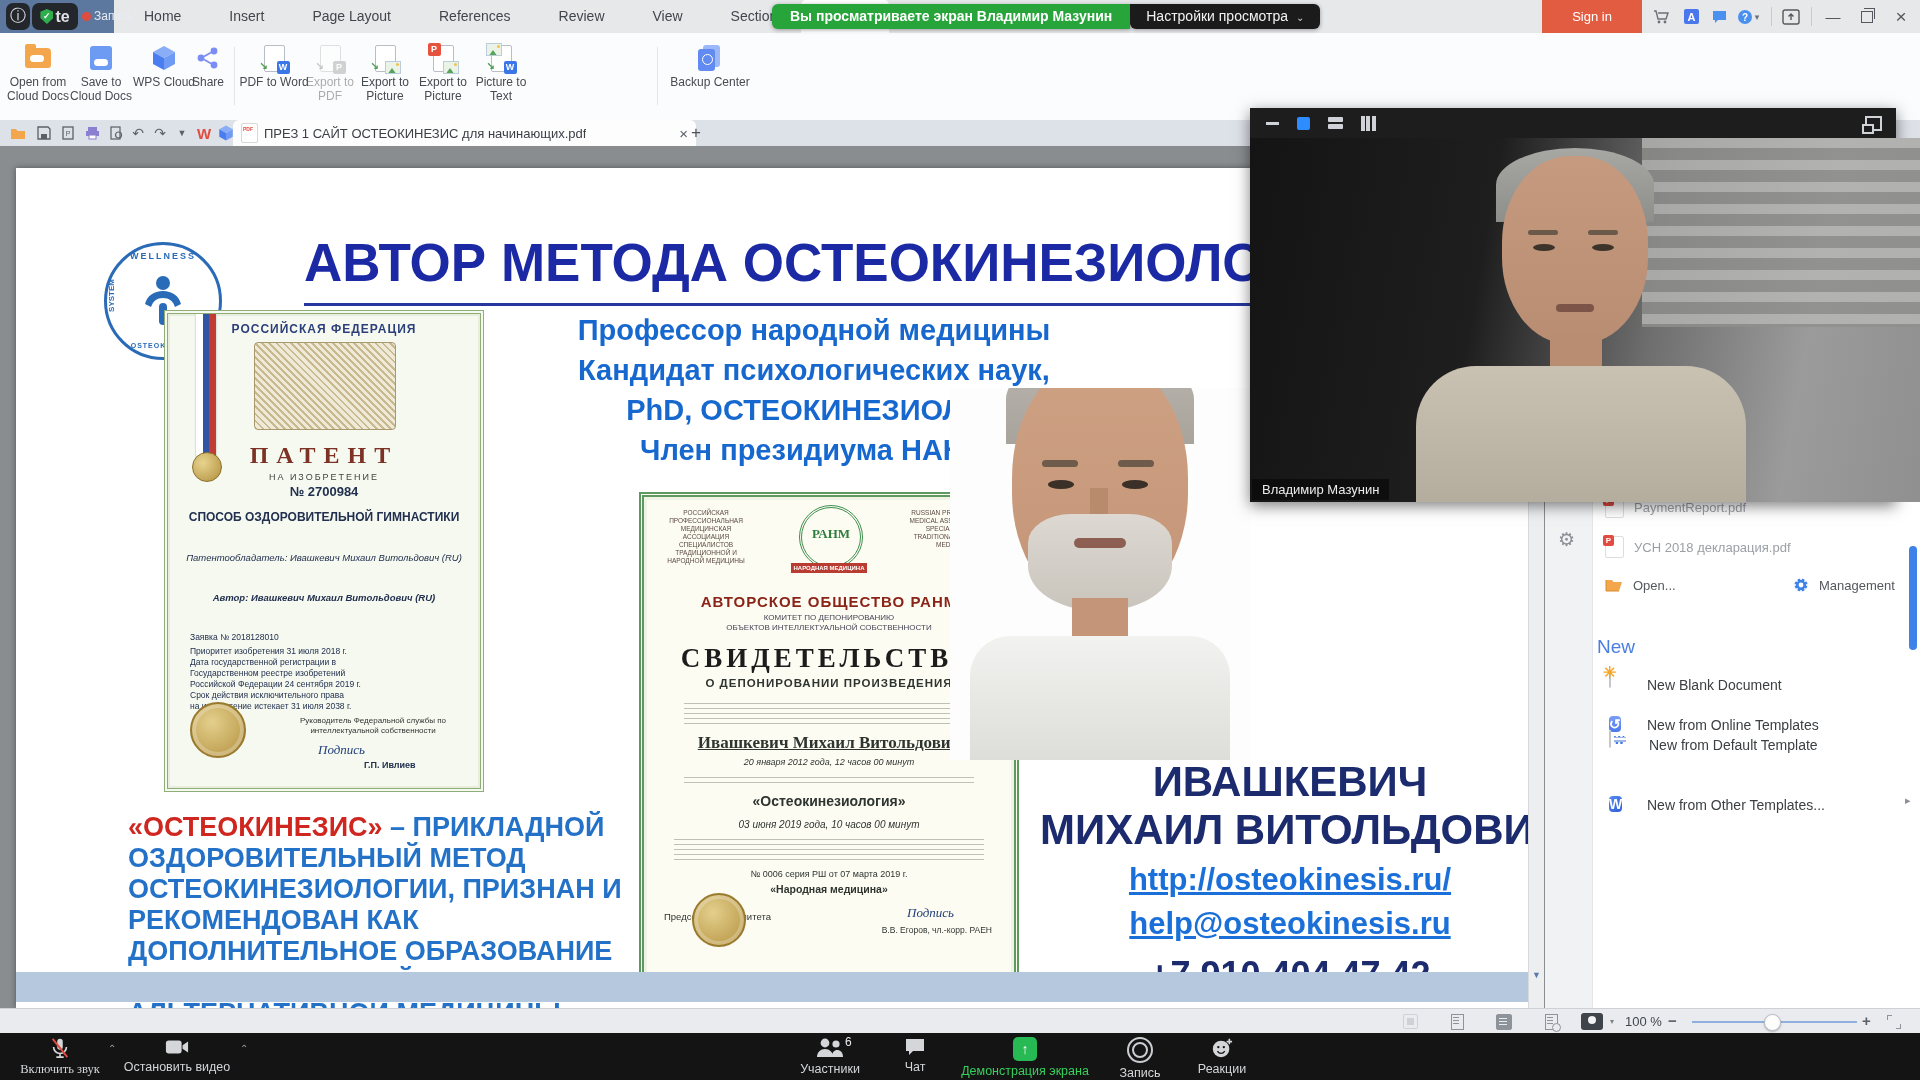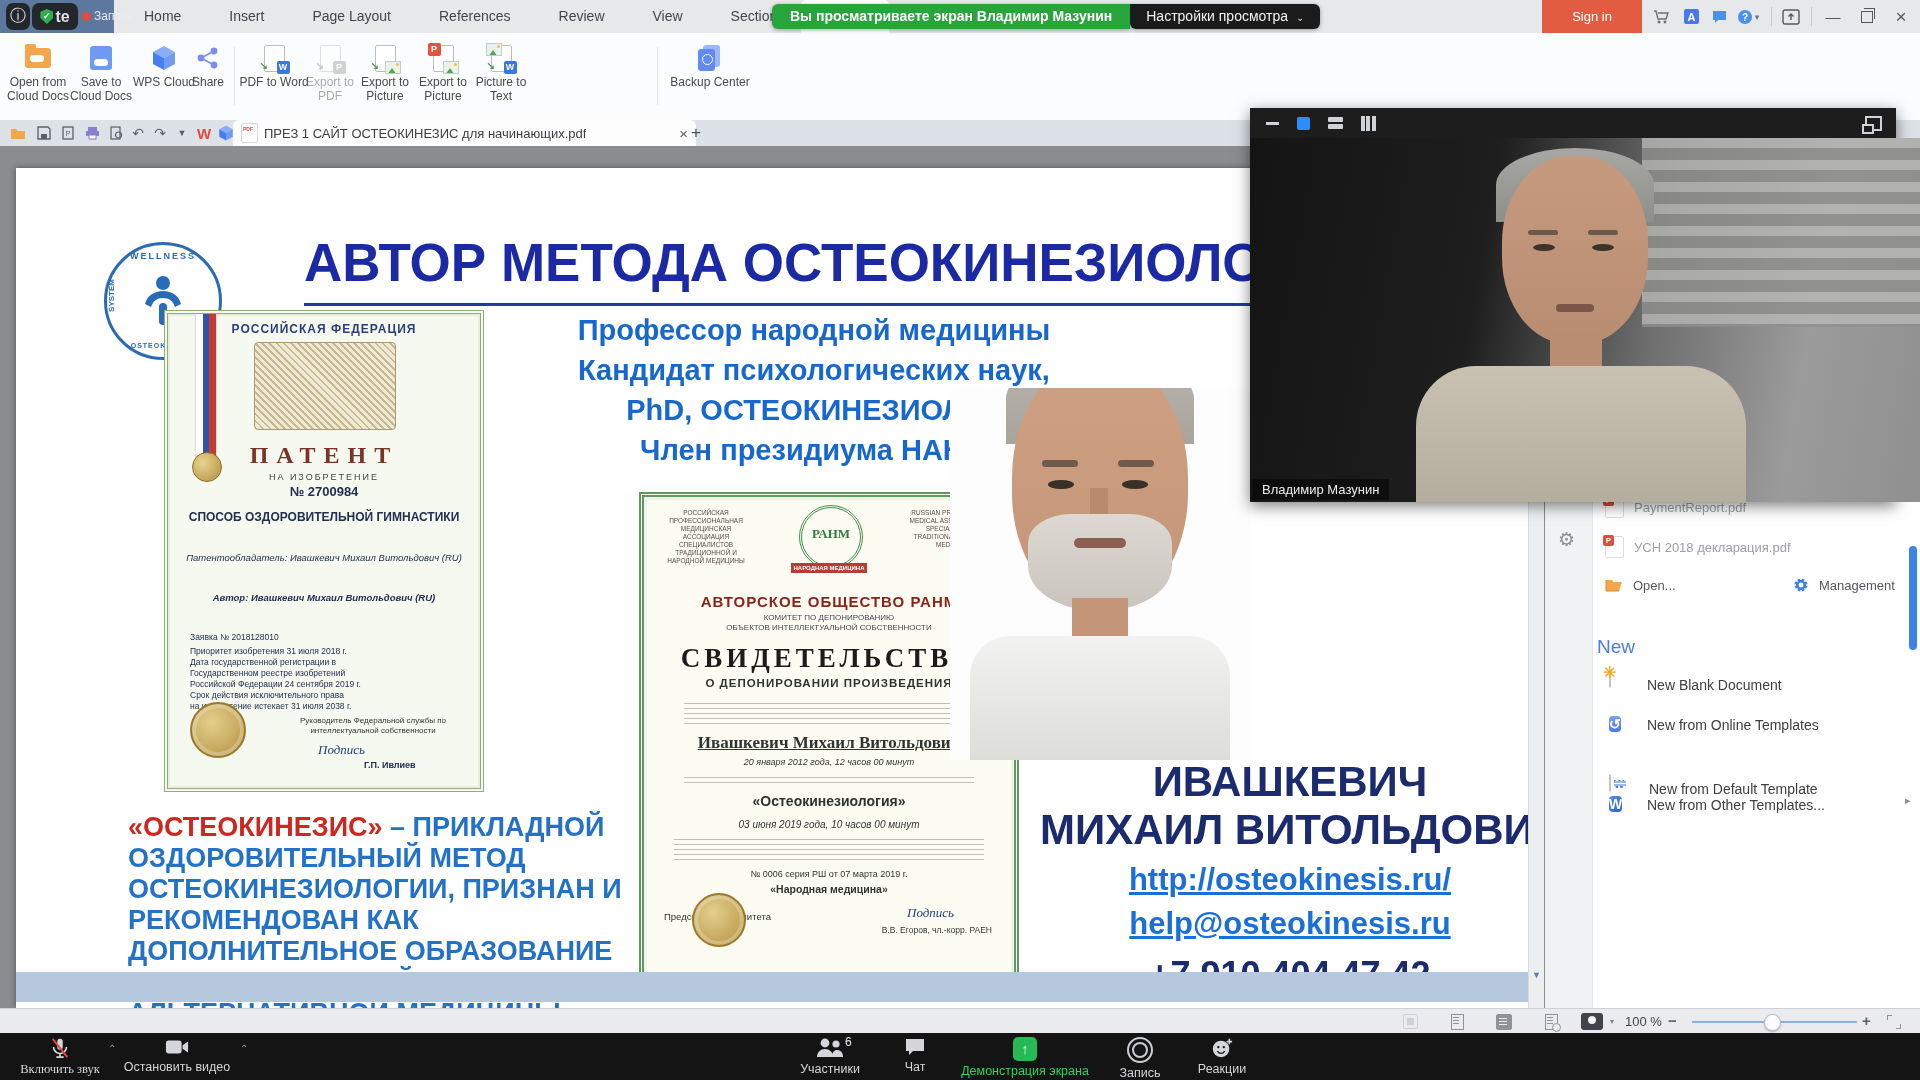--- a/index.html
+++ b/index.html
@@ -605,21 +605,21 @@
     </div>
     <div class="abs newhead" style="top:490px;">New</div>
     <div class="abs nitem" style="top:524px;">
       <span class="nic"><span class="npage"></span><span class="star">✳</span></span>
       <span>New Blank Document</span>
     </div>
     <div class="abs nitem" style="top:564px;">
       <span class="nic" style="padding-top:2px;"><span class="bluebox">↺</span></span>
       <span>New from Online Templates</span>
     </div>
-    <div class="abs nitem" style="top:628px;gap:16px;">
+    <div class="abs nitem" style="top:584px;gap:16px;">
       <span class="nic"><span class="npage wlines"></span></span>
       <span>New from Default Template</span>
     </div>
     <div class="abs nitem" style="top:644px;">
       <span class="nic" style="padding-top:2px;"><span class="bluebox" style="background:linear-gradient(135deg,#5a8cf0,#2c5fd8);">W</span></span>
       <span>New from Other Templates...</span>
     </div>
     <div class="abs" id="bluescroll"></div>
     <div class="abs" id="collapse">▸</div>
   </div>

